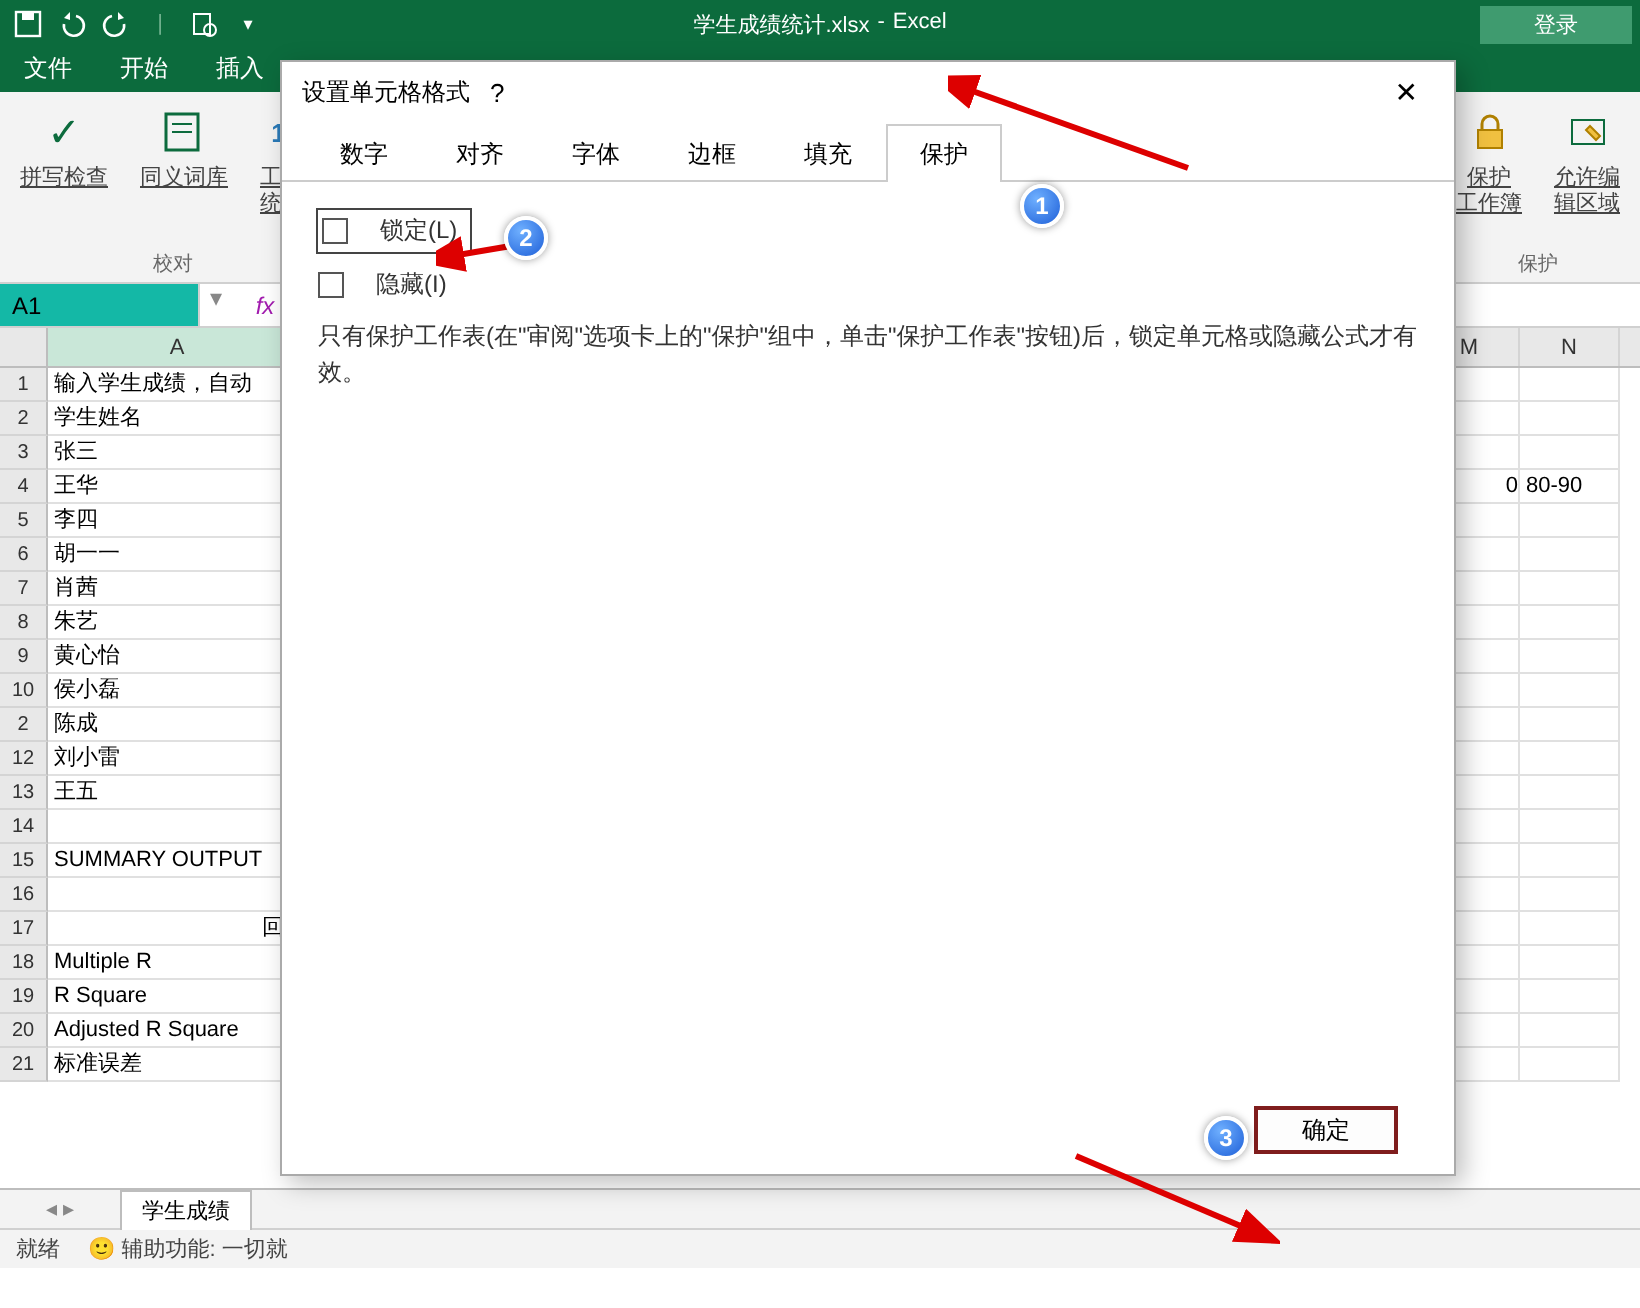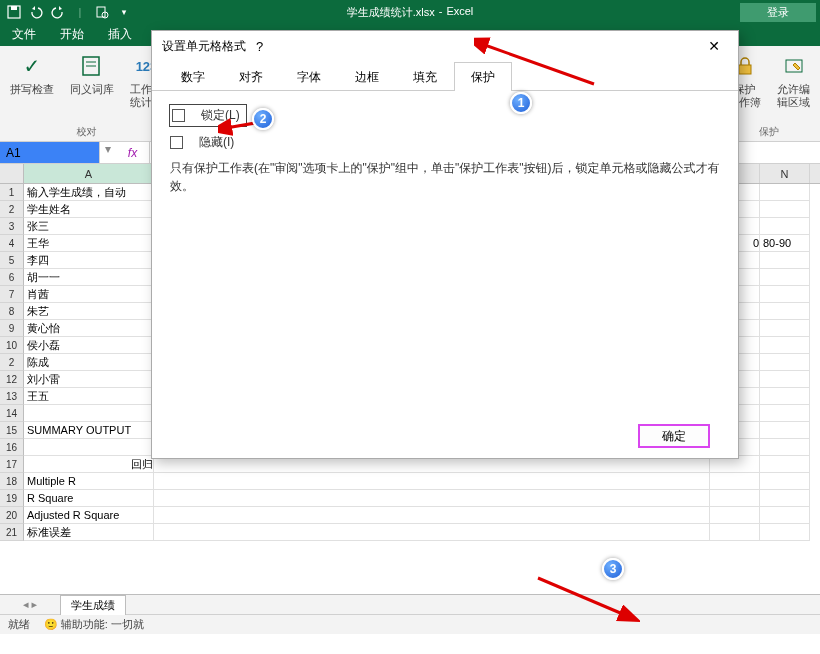--- a/index.html
+++ b/index.html
@@ -15,26 +15,26 @@
 
 .ribbon-tabs { height: 22px; background: #0c6b3d; display: flex; align-items: flex-end; color: #fff; font-size: 12px; }
 .ribbon-tab { padding: 3px 12px; cursor: pointer; }
 
 
 .ribbon-body { height: 96px; background: #f3f3f3; border-bottom: 1px solid #d0d0d0; display: flex; font-size: 11px; color: #444; }
 .ribbon-group { display: flex; flex-direction: column; align-items: center; padding: 4px 6px 0 6px; border-right: 1px solid #e0e0e0; }
 .ribbon-group-items { display: flex; gap: 8px; flex: 1; }
 .big-btn { display: flex; flex-direction: column; align-items: center; gap: 3px; padding: 2px 4px; }
 .big-btn .icn { width: 28px; height: 28px; display: flex; align-items: center; justify-content: center; font-size: 20px; color: #0c6b3d; }
-.big-btn span { font-size: 11px; text-align: center; line-height: 13px; }
+.big-btn span { font-size: 11px; text-align: center; line-height: 13px; text-decoration: underline; }
 .ribbon-group-label { font-size: 10px; color: #666; padding-bottom: 2px; }
 
 
 .namebar { height: 22px; border-bottom: 1px solid #d0d0d0; display: flex; align-items: stretch; font-size: 12px; }
-.namebox { width: 100px; border-right: 1px solid #d0d0d0; display: flex; align-items: center; padding-left: 6px; background: #3b82f6; }
+.namebox { width: 100px; border-right: 1px solid #d0d0d0; display: flex; align-items: center; padding-left: 6px; background: #14b8a6; }
 .namebox-dd { width: 16px; color: #888; text-align: center; }
 .fx { width: 34px; border-right: 1px solid #d0d0d0; display: flex; align-items: center; justify-content: center; color: #a21caf; }
 .formula-input { flex: 1; background: #fff; }
 
 
 .sheet { position: relative; height: 430px; overflow: hidden; }
 .colheads { display: flex; height: 20px; background: #e8e8e8; border-bottom: 1px solid #bdbdbd; font-size: 11px; }
 .rowcol-corner { width: 24px; border-right: 1px solid #bdbdbd; background: #e8e8e8; }
 .colhead { border-right: 1px solid #d4d4d4; text-align: center; line-height: 20px; color: #333; }
 .colhead.sel { background: #c9e7d8; }
@@ -49,35 +49,35 @@
 
 
 .sheettabs { height: 20px; border-top: 1px solid #bdbdbd; display: flex; align-items: center; font-size: 11px; background: #f3f3f3; }
 .sheettab-nav { width: 60px; display: flex; justify-content: center; gap: 6px; color: #888; }
 .sheettab { padding: 2px 10px; background: #fff; border: 1px solid #bdbdbd; border-bottom: none; }
 
 
 .statusbar { height: 20px; background: #f3f3f3; border-top: 1px solid #d0d0d0; display: flex; align-items: center; font-size: 11px; color: #444; padding-left: 8px; gap: 14px; }
 
 
-.modal { position: absolute; left: 151px; top: 30px; width: 588px; height: 429px; background: #fff; border: 1px solid #aaa; box-shadow: 4px 4px 12px rgba(0,0,0,.25); display: flex; flex-direction: column; }
+.modal { position: absolute; left: 140px; top: 30px; width: 588px; height: 558px; background: #fff; border: 1px solid #aaa; box-shadow: 4px 4px 12px rgba(0,0,0,.25); display: flex; flex-direction: column; }
 .modal-title { height: 30px; display: flex; align-items: center; padding: 0 10px; font-size: 12px; }
 .modal-title .close { margin-left: auto; font-size: 14px; padding: 0 8px; cursor: pointer; }
 .modal-title .help { font-size: 13px; padding: 0 10px; cursor: pointer; }
 .modal-tabs { display: flex; border-bottom: 1px solid #ccc; padding-left: 12px; font-size: 12px; }
 .modal-tab { padding: 6px 16px 5px 16px; border: 1px solid transparent; border-bottom: none; position: relative; top: 1px; cursor: pointer; }
 .modal-tab.active { border-color: #ccc; background: #fff; }
 .modal-body { flex: 1; padding: 14px 18px; font-size: 12px; color: #333; }
 .chkrow { display: flex; align-items: center; gap: 16px; margin-bottom: 8px; }
 .chkbox { width: 13px; height: 13px; border: 1px solid #555; background: #fff; }
 .chkrow.boxed { outline: 1px solid #444; padding: 2px 6px 2px 2px; width: fit-content; }
 .modal-note { margin-top: 6px; line-height: 18px; }
 .modal-footer { height: 44px; display: flex; align-items: center; justify-content: flex-end; padding-right: 28px; gap: 12px; }
 .btn { min-width: 72px; height: 24px; border: 1px solid #888; background: #fdfdfd; font-size: 12px; cursor: pointer; }
-.btn.primary { border: 2px solid #d946ef; }
+.btn.primary { border: 2px solid #7f1d1d; }
 
 
 .badge { position: absolute; width: 22px; height: 22px; border-radius: 50%; background: radial-gradient(circle at 35% 30%, #6fb0ff, #1e5fd8); border: 2px solid #fff; box-shadow: 0 0 4px rgba(0,0,0,.4); color: #fff; font-weight: bold; font-size: 12px; display: flex; align-items: center; justify-content: center; z-index: 50; }
 .arrow { position: absolute; z-index: 49; pointer-events: none; }
 </style>
 </head>
 <body>
 
 <div class="titlebar">
   <div class="qat">

